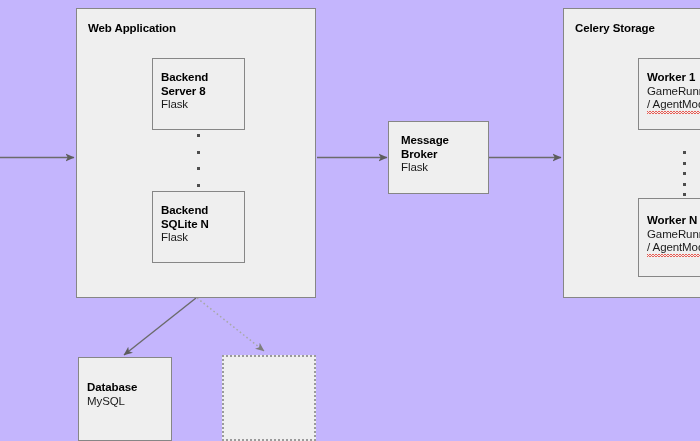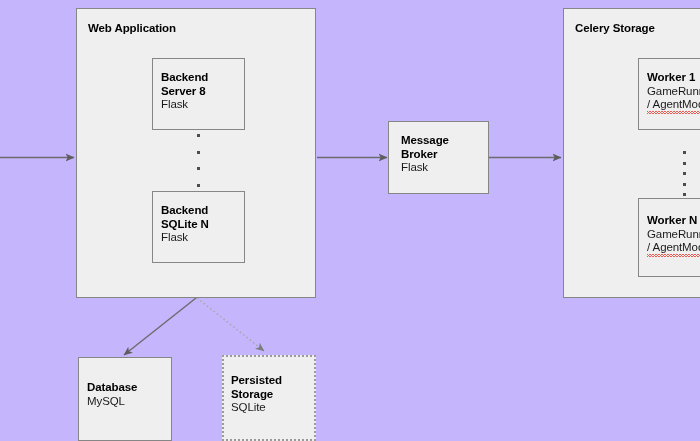--- a/index.html
+++ b/index.html
@@ -187,19 +187,14 @@
     <span class="sub squiggle">/ AgentModel</span>
   </div>
 
   <div class="box" style="left:78px; top:357px; width:94px; height:84px;"></div>
   <div class="label" style="left:87px; top:381px;">
     <span class="ttl">Database</span>
     <span class="sub">MySQL</span>
   </div>
 
   <div class="box dotted" style="left:222px; top:355px; width:94px; height:86px;"></div>
-  <div class="label" style="left:231px; top:374px;">
-    <span class="ttl">Persisted</span>
-    <span class="ttl">Storage</span>
-    <span class="sub">SQLite</span>
-  </div>
 
 </div>
 
 </body></html>

